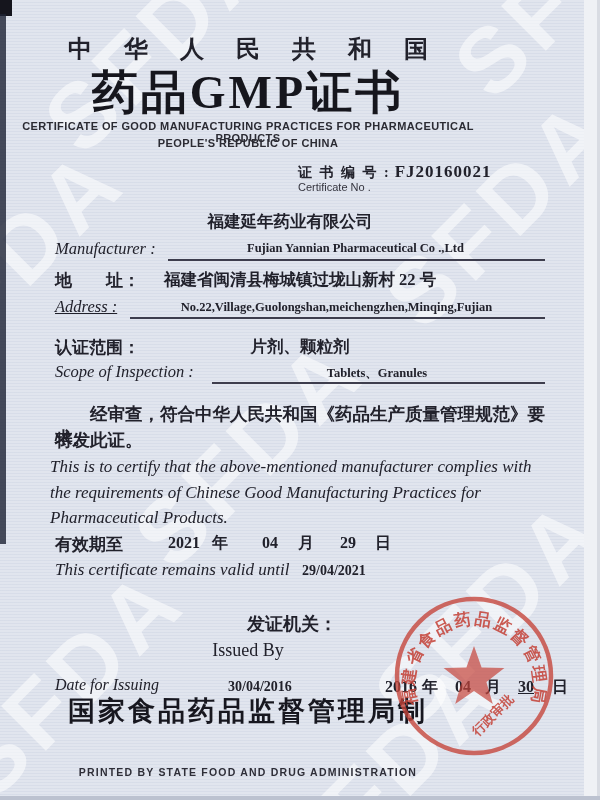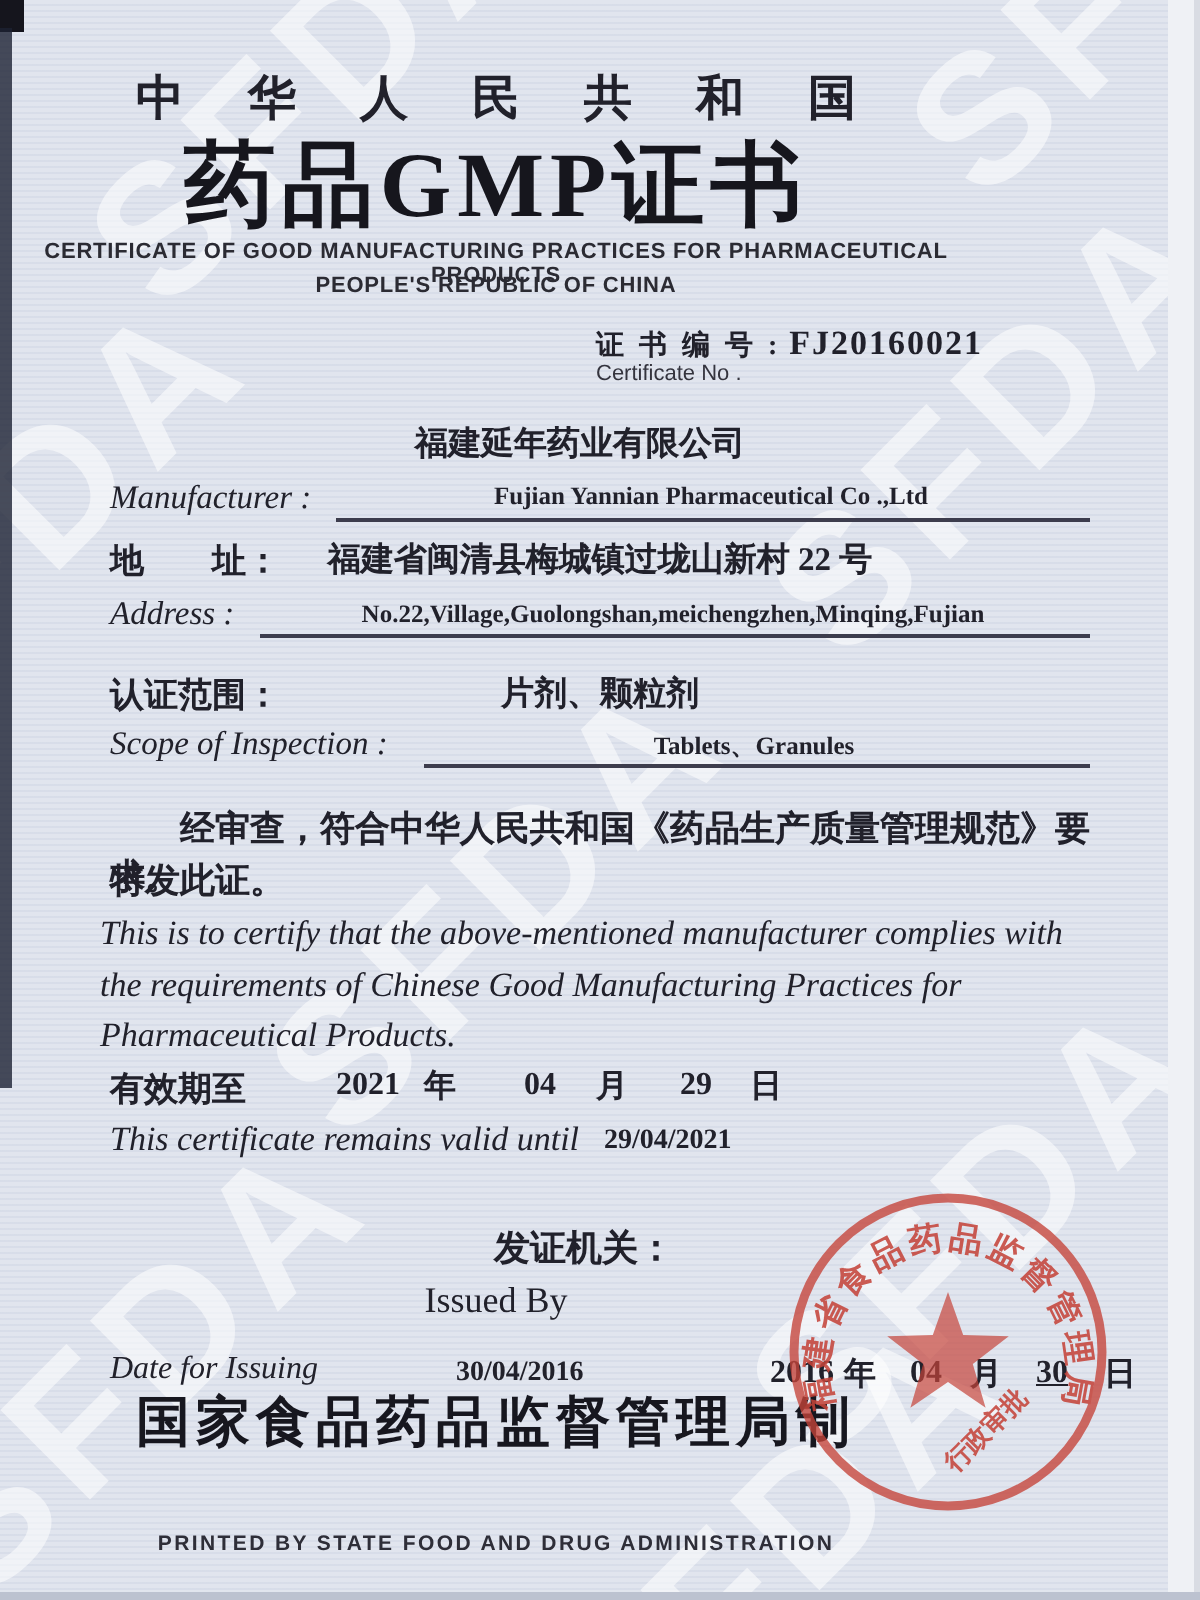--- a/index.html
+++ b/index.html
@@ -75,21 +75,21 @@
       <div class="certno-en">Certificate No .</div>
     </div>
 
     <div class="abs val-cn" style="left:165px;top:211px;width:250px;">福建延年药业有限公司</div>
     <div class="abs lbl-en" style="left:55px;top:239px;">Manufacturer :</div>
     <div class="abs val-en" style="left:168px;top:241px;width:375px;">Fujian Yannian Pharmaceutical Co .,Ltd</div>
     <div class="abs uline" style="left:168px;top:259px;width:377px;"></div>
 
     <div class="abs lbl-cn" style="left:55px;top:269px;">地　　址：</div>
     <div class="abs val-cn" style="left:135px;top:269px;width:330px;">福建省闽清县梅城镇过垅山新村 22 号</div>
-    <div class="abs lbl-en" style="left:55px;top:297px;">Address :</div>
+    <div class="abs lbl-en" style="left:55px;top:297px;text-decoration:underline;">Address :</div>
     <div class="abs val-en" style="left:130px;top:300px;width:413px;">No.22,Village,Guolongshan,meichengzhen,Minqing,Fujian</div>
     <div class="abs uline" style="left:130px;top:317px;width:415px;"></div>
 
     <div class="abs lbl-cn" style="left:55px;top:336px;">认证范围：</div>
     <div class="abs val-cn" style="left:180px;top:336px;width:240px;">片剂、颗粒剂</div>
     <div class="abs lbl-en" style="left:55px;top:362px;">Scope of Inspection :</div>
     <div class="abs val-en" style="left:212px;top:365px;width:330px;">Tablets、Granules</div>
     <div class="abs uline" style="left:212px;top:382px;width:333px;"></div>
 
     <div class="abs stmt-cn" style="left:55px;top:402px;width:500px;text-indent:2em;">经审查，符合中华人民共和国《药品生产质量管理规范》要求。</div>

